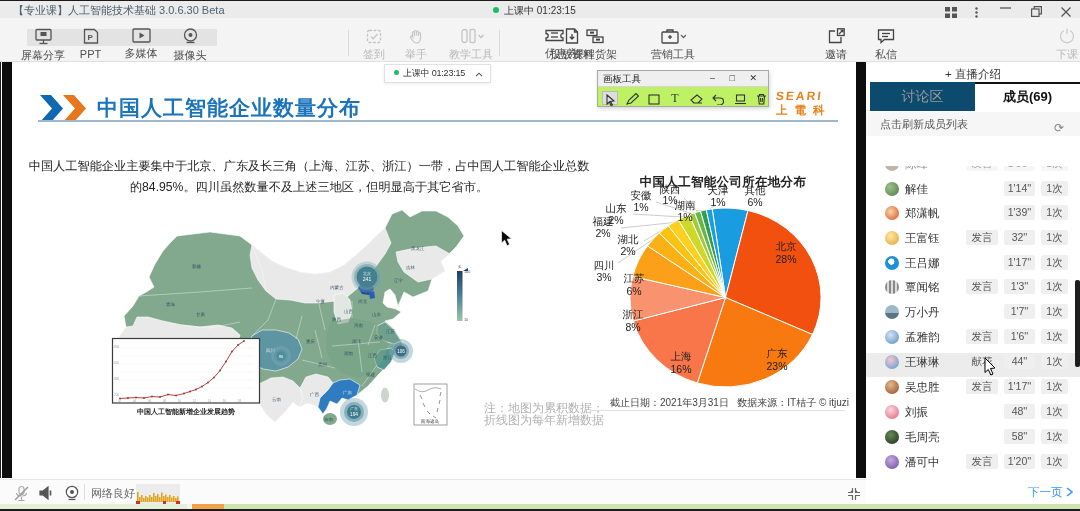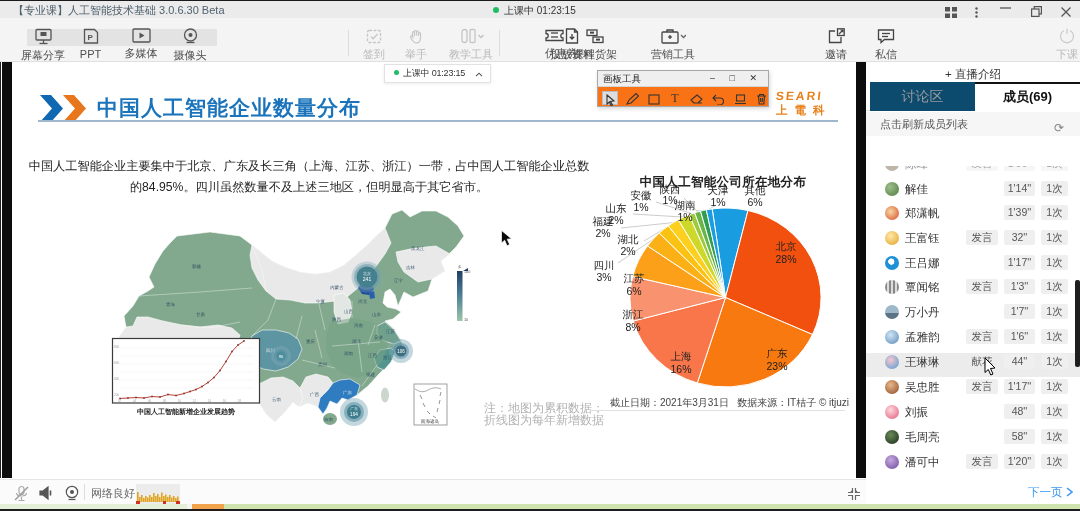--- a/index.html
+++ b/index.html
@@ -32,21 +32,21 @@
 #slidetitle { left:97px; top:94px; font-size:21px; font-weight:bold; color:#1b74bb; letter-spacing:1px; }
 #titleline { left:38px; top:120px; width:800px; height:2px; background:#9fb6cd; }
 #para { left:17px; top:156px; width:584px; font-size:12.2px; color:#1e1e1e; line-height:21px; text-align:center; }
 
 
 #livebar { left:384px; top:64px; width:107px; height:19px; background:#fff; border:1px solid #e2e2e2; box-shadow:0 1px 3px rgba(0,0,0,.08); font-size:9px; color:#333; line-height:17px; padding-left:9px; letter-spacing:-0.2px; }
 #livebar .gdot { width:5px; height:5px; margin-right:4px; }
 #livebar .caret { position:absolute; right:7px; top:7px; color:#555; line-height:0; }
 
 
-#paintpanel { left:597px; top:70px; width:172px; height:37px; background:#f97316; border:1px solid #a8a8a8; box-shadow:1px 2px 4px rgba(0,0,0,.15); }
+#paintpanel { left:597px; top:70px; width:172px; height:37px; background:#bef264; border:1px solid #a8a8a8; box-shadow:1px 2px 4px rgba(0,0,0,.15); }
 #painthead { position:absolute; left:0; top:0; width:100%; height:16px; background:#efefef; border-bottom:1px solid #d5d5d5; font-size:9.5px; color:#222; line-height:15px; padding-left:5px; }
 #painthead .pbtns { position:absolute; right:5px; top:0; font-size:9px; color:#333; letter-spacing:6px; }
 .ptool { position:absolute; top:20px; width:16px; height:14px; text-align:center; }
 
 
 #seari1 { left:776px; top:89px; width:58px; font-size:12px; font-weight:bold; color:#e8821e; letter-spacing:2px; transform:skewX(-6deg); }
 #seari2 { left:776px; top:103px; width:62px; font-size:11.5px; font-weight:bold; color:#e8821e; letter-spacing:7px; font-family:"Liberation Serif", serif; }
 
 
 #mapnote { left:484px; top:402px; font-size:12px; color:#b2b2b2; line-height:12px; }

